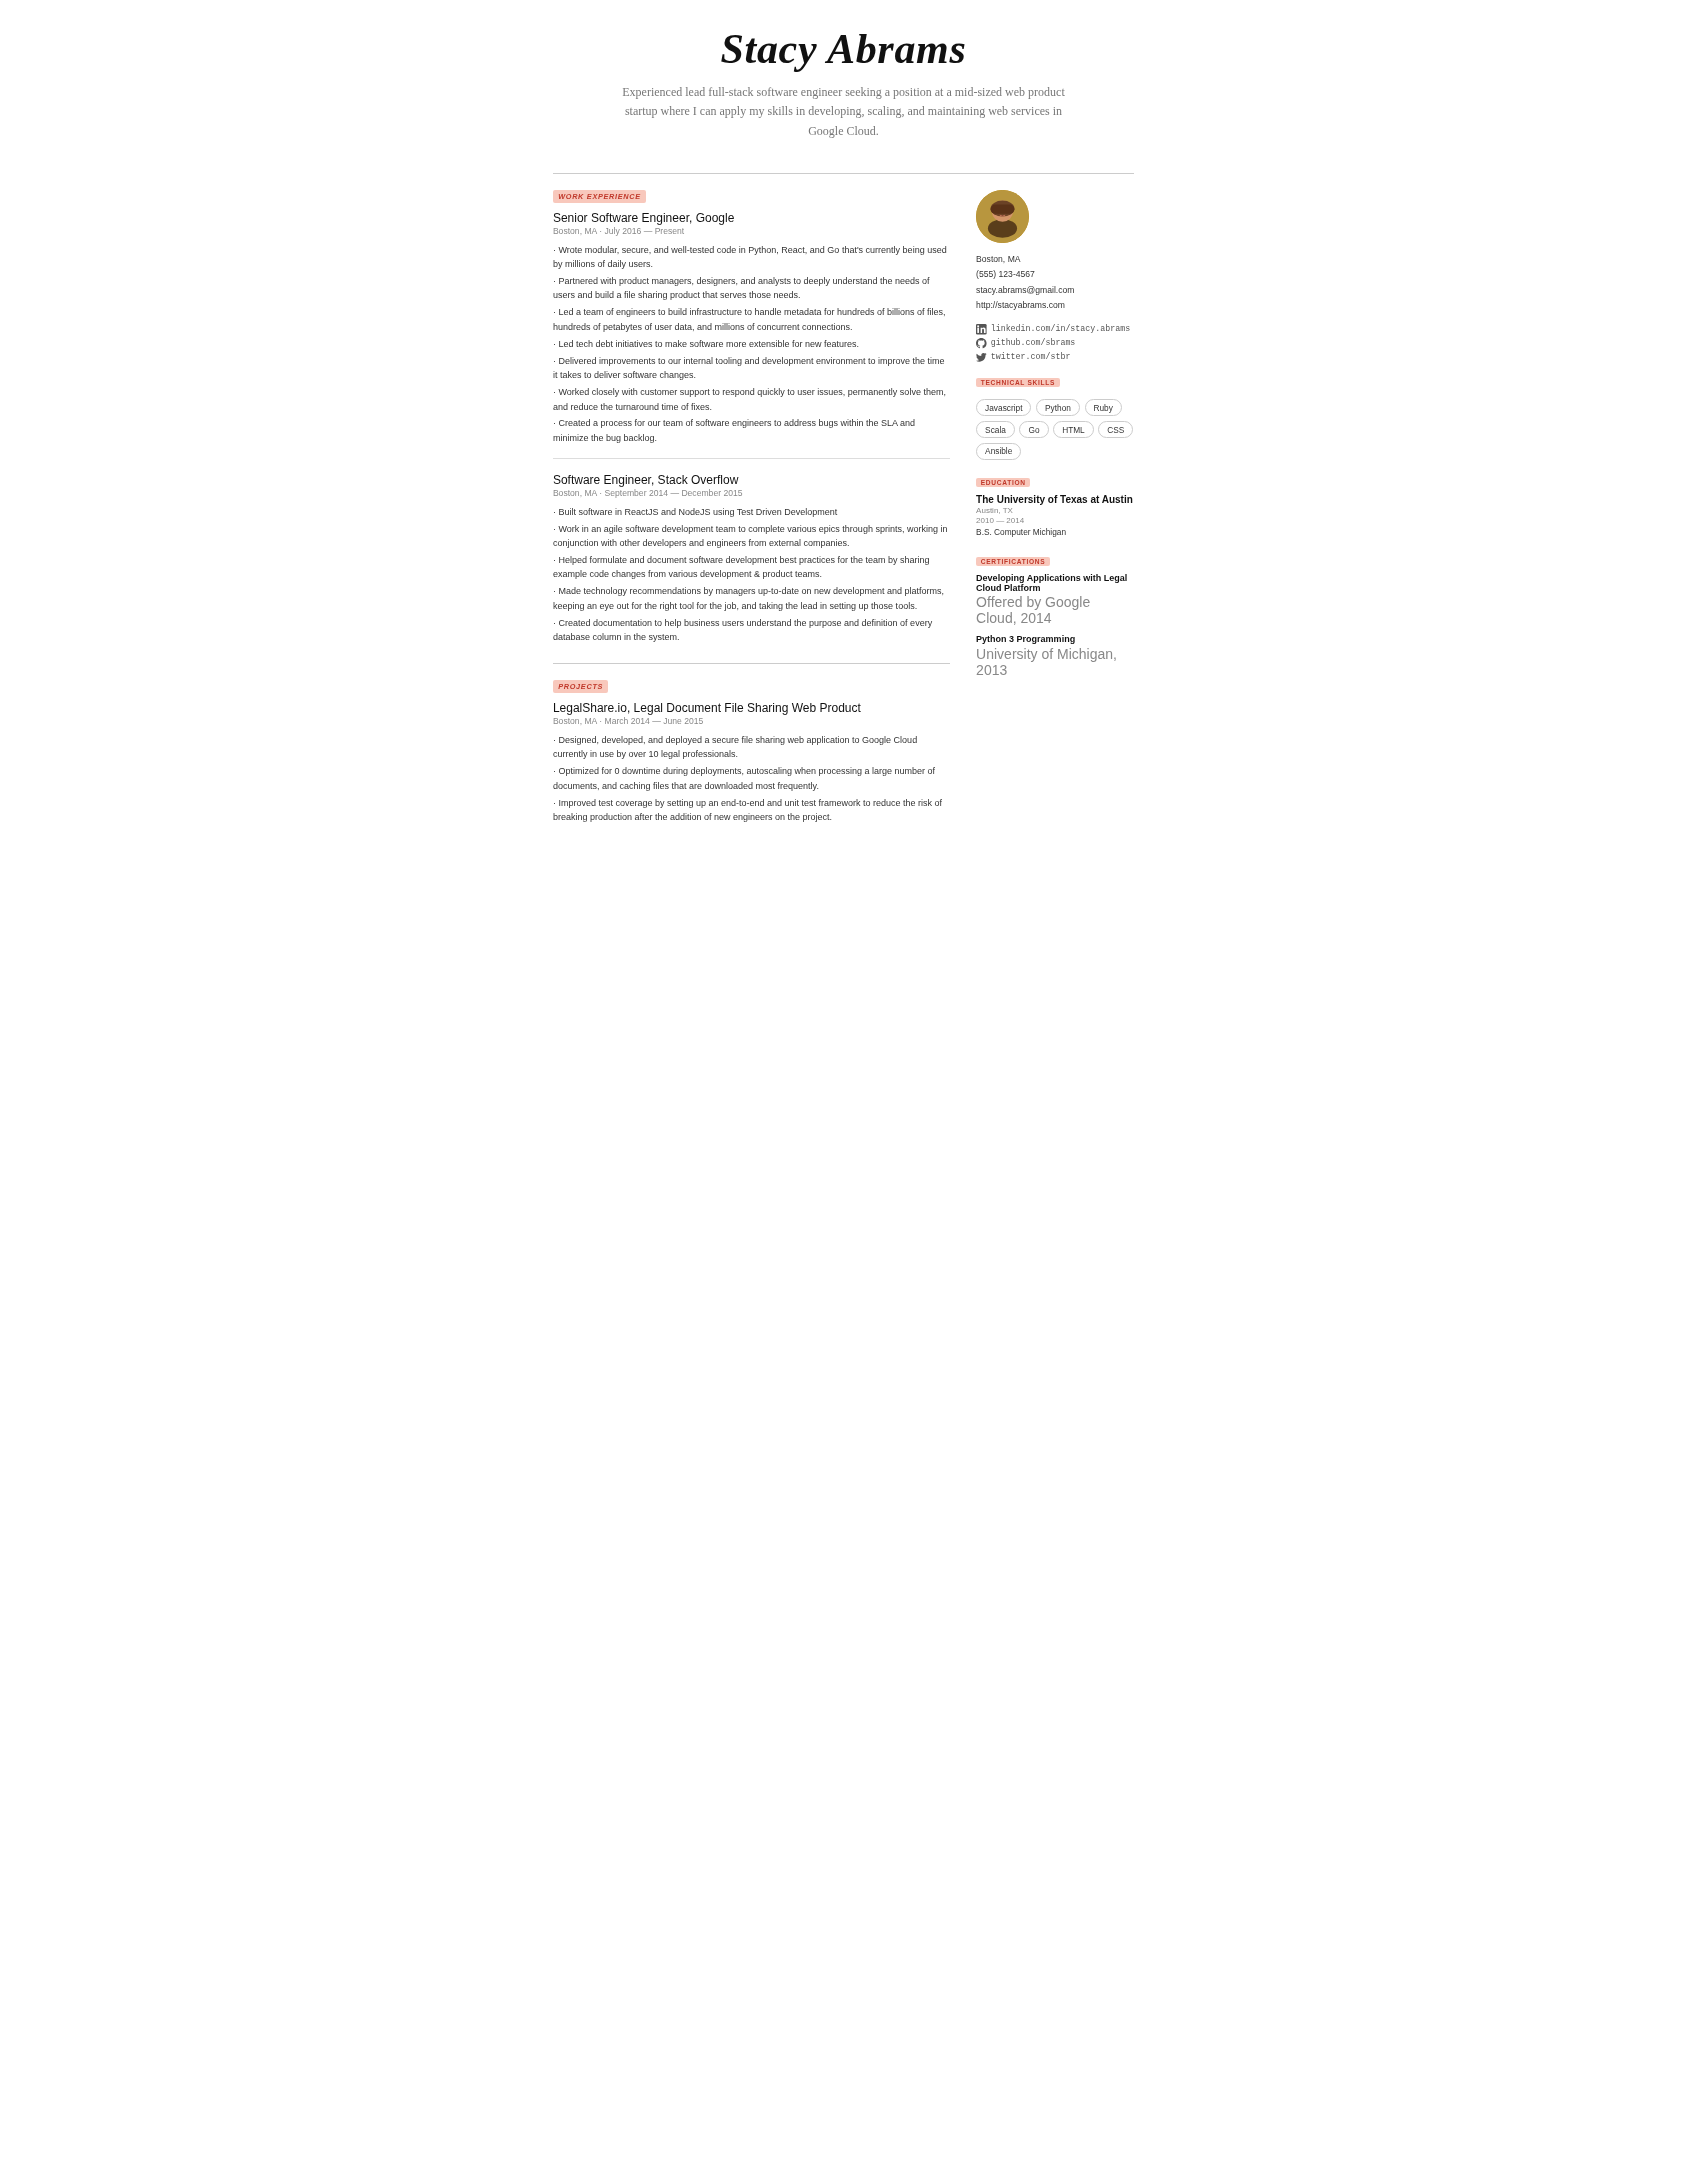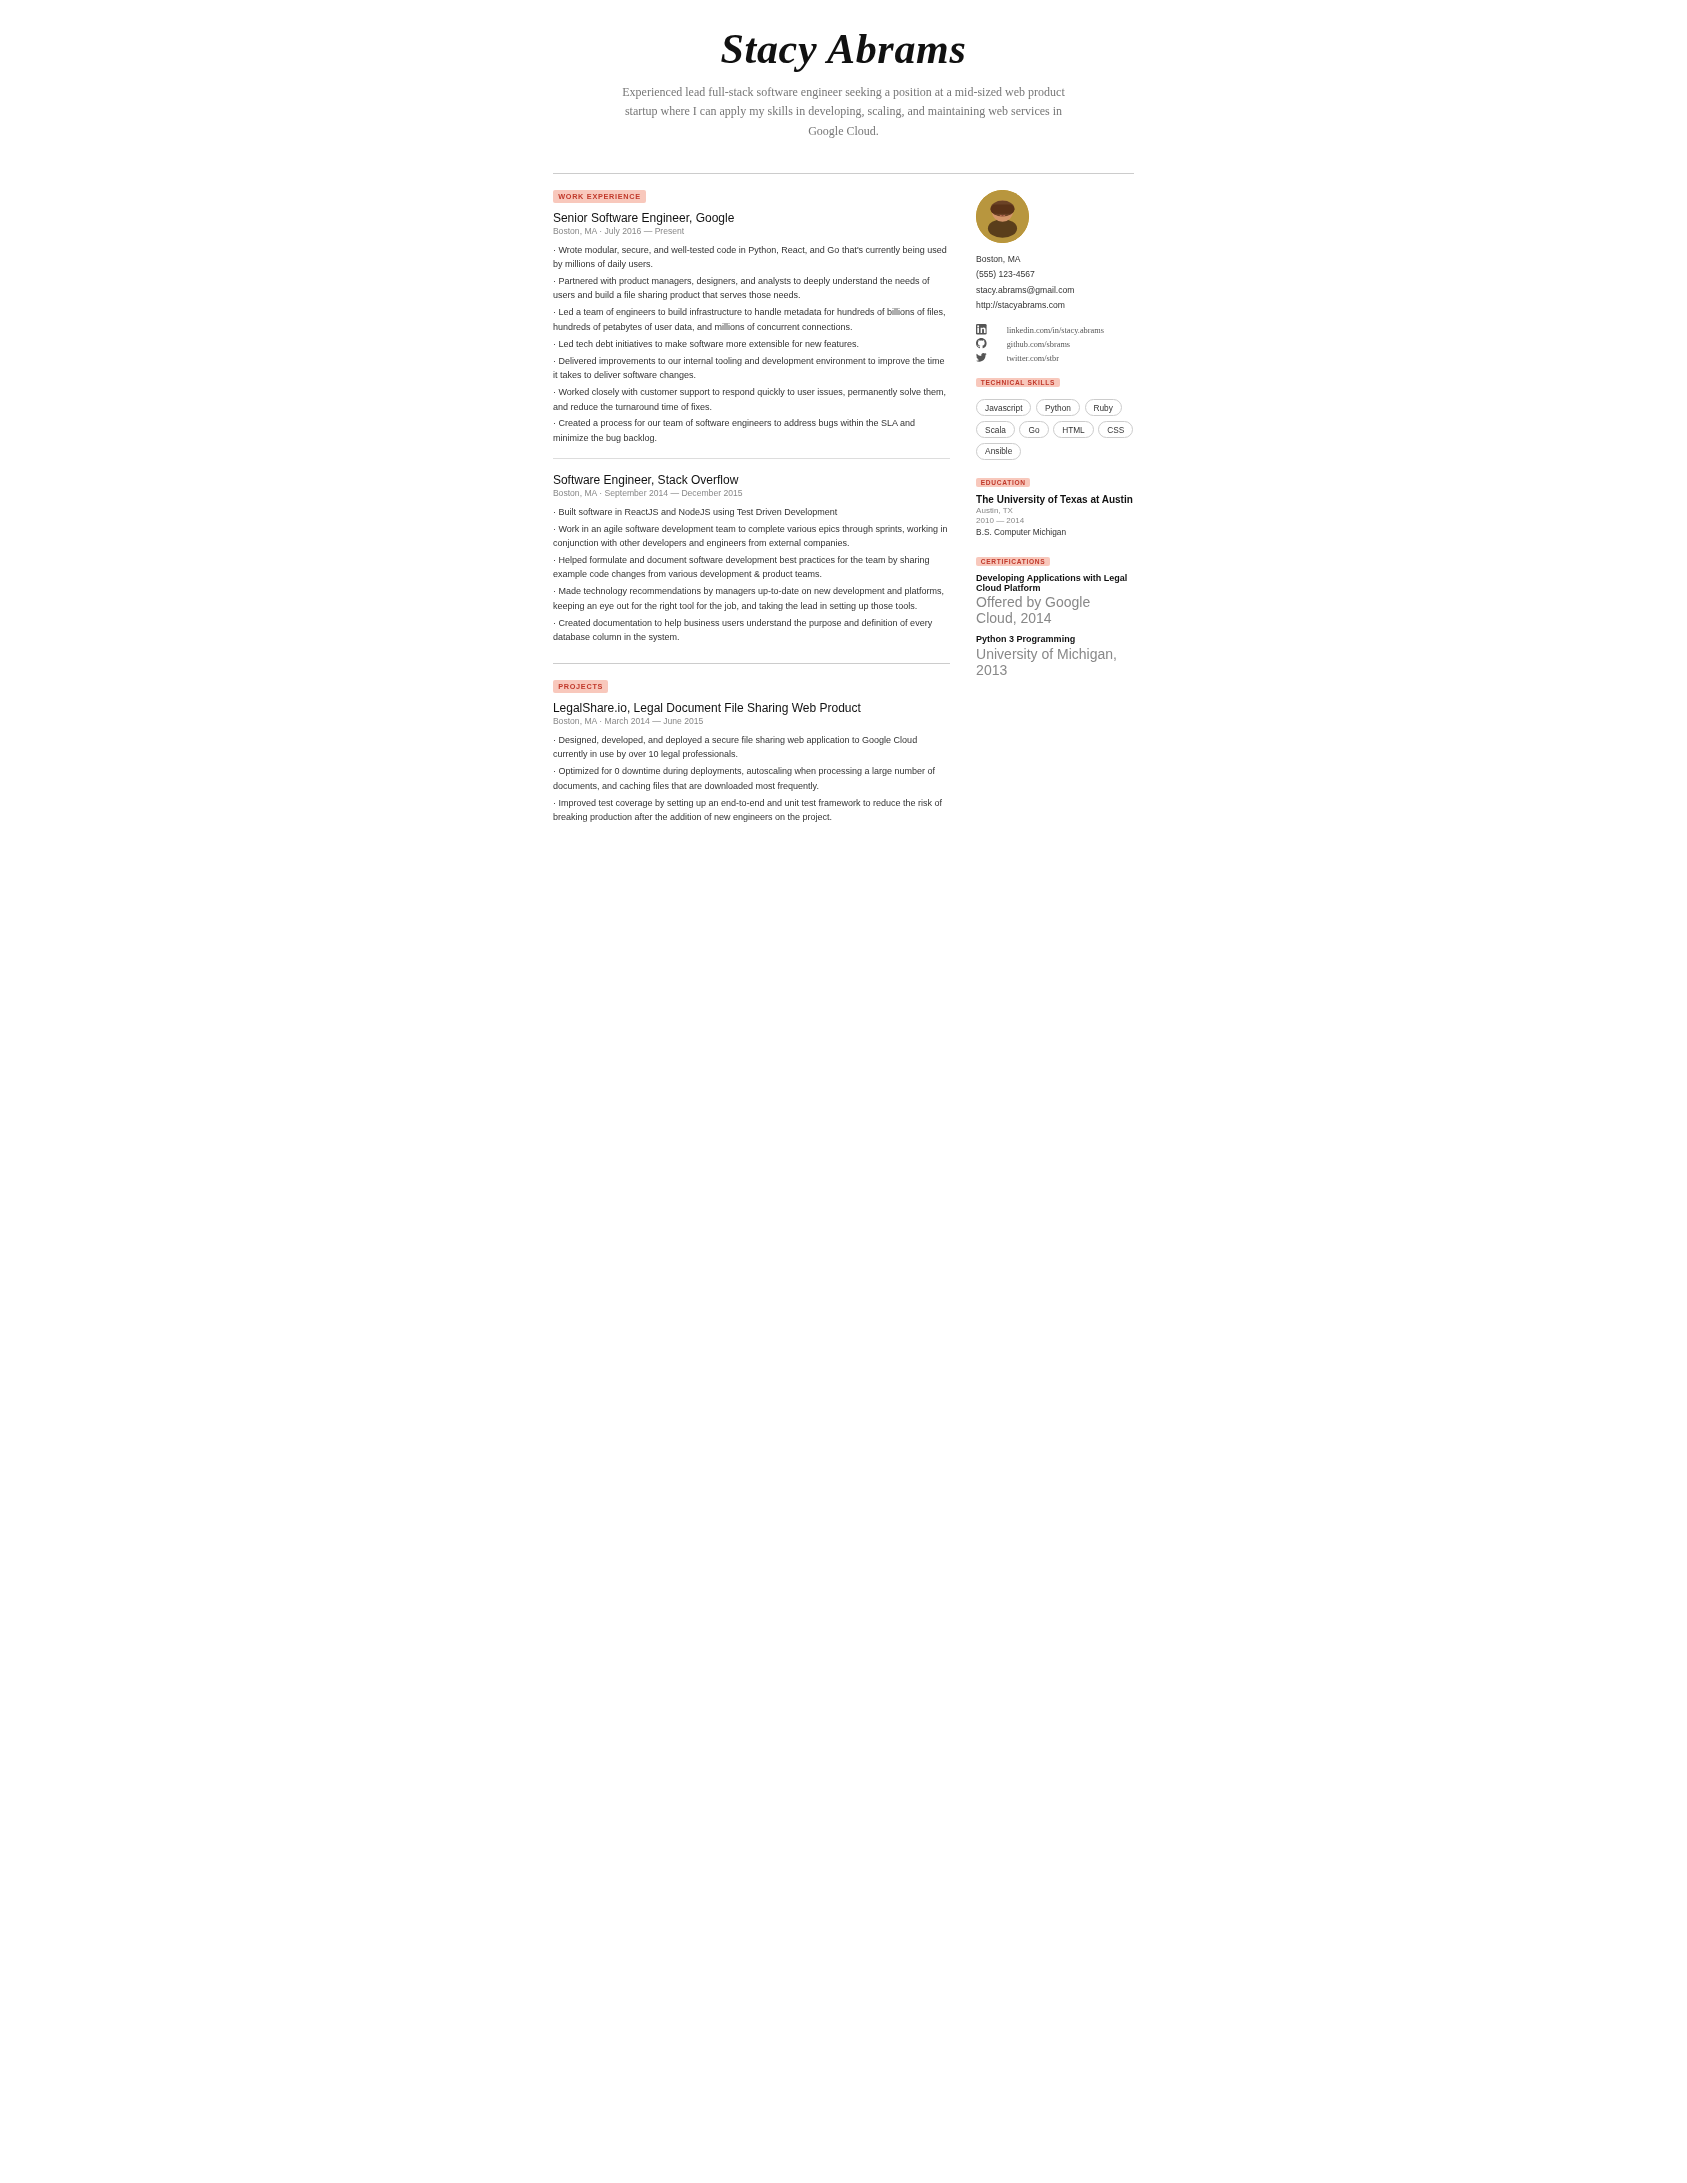--- a/index.html
+++ b/index.html
@@ -55,20 +55,21 @@
       background: #f8c8bc;
       color: #c0392b;
       font-size: 7.3px;
       font-weight: 700;
       font-family: Arial, sans-serif;
       letter-spacing: 0.7px;
       padding: 2px 5.3px;
       border-radius: 2px;
       margin-bottom: 8px;
       text-transform: uppercase;
+      font-style: italic;
     }
     .job-title {
       font-size: 12px;
       font-weight: 400;
       font-family: Arial, sans-serif;
       color: #111;
       margin-bottom: 1.3px;
     }
     .job-meta {
       font-size: 8.6px;
@@ -110,23 +111,23 @@
       font-size: 8.6px;
       color: #333;
       margin-bottom: 10.6px;
       line-height: 1.8;
     }
     .social-links {
       margin-bottom: 13.2px;
     }
     .social-item {
       display: flex;
-      align-items: flex-end;
-      gap: 20px;
-      font-family: Liberation Serif, serif;
+      align-items: flex-start;
+      gap: 4px;
+      font-family: Liberation Mono, monospace;
       font-size: 8.3px;
       color: #555;
       margin-bottom: 3.3px;
     }
     .social-icon {
       width: 10.6px;
       height: 10.6px;
       display: inline-flex;
       align-items: center;
       justify-content: center;

